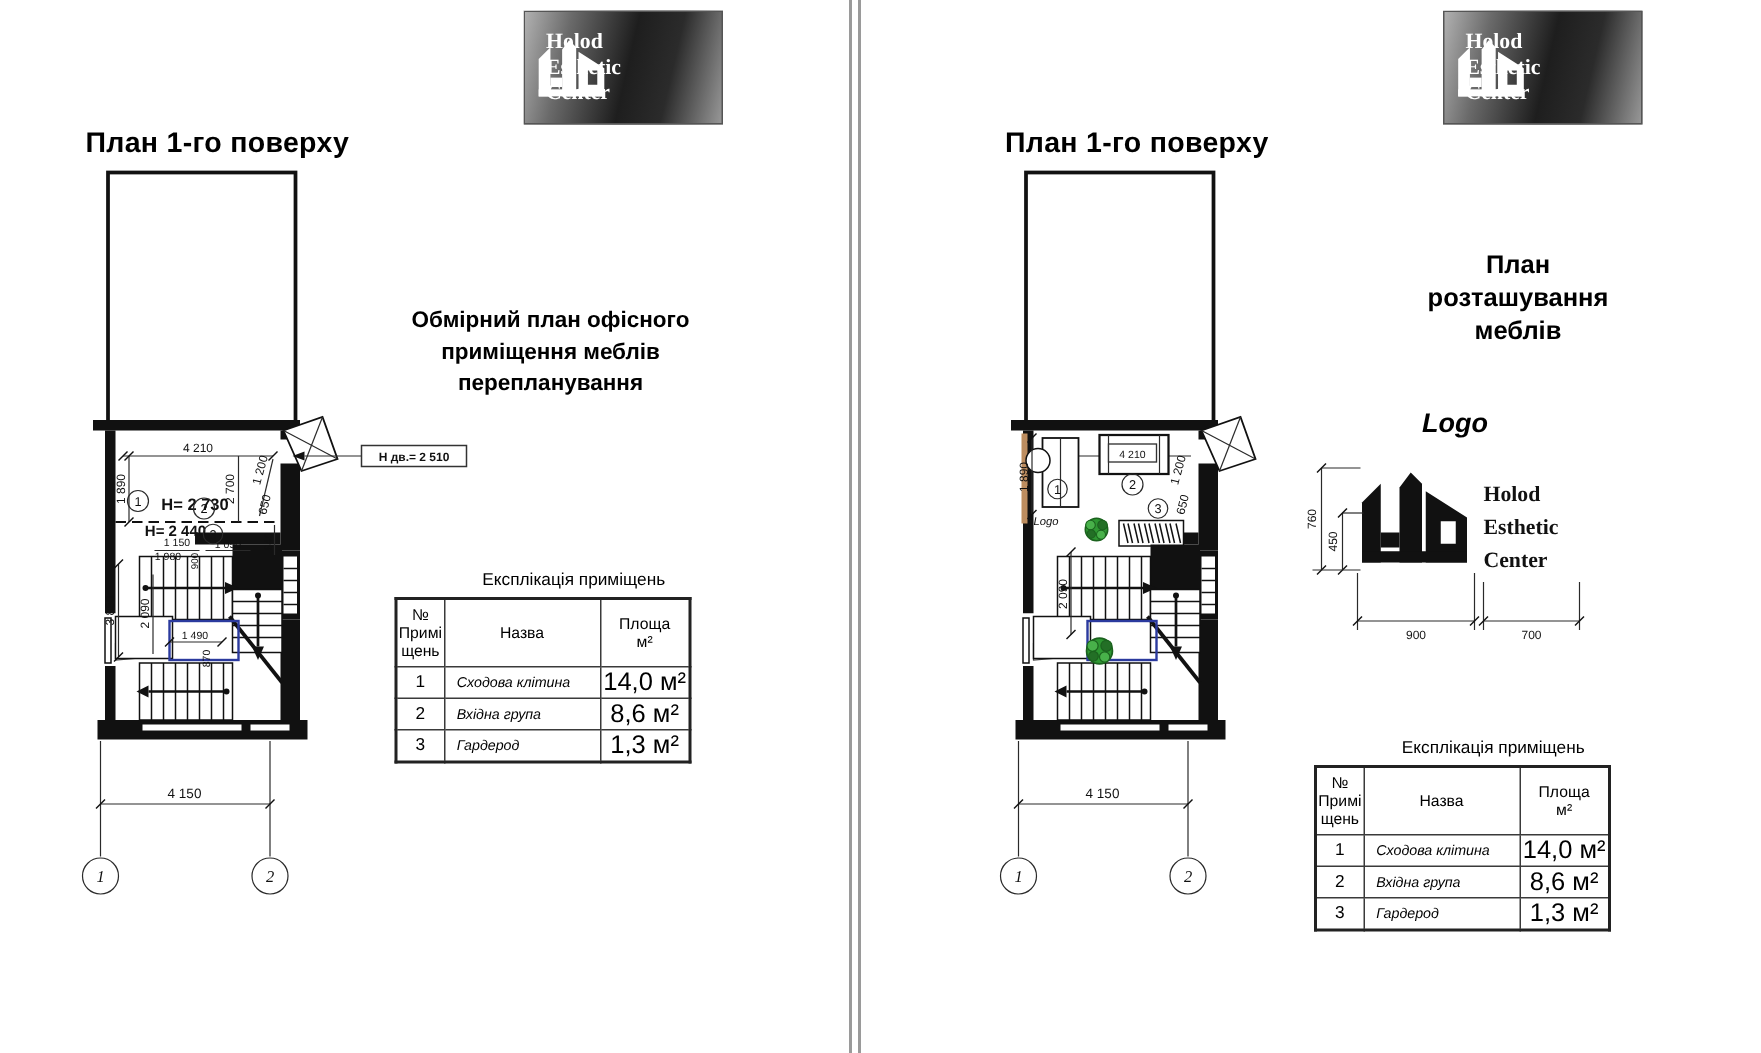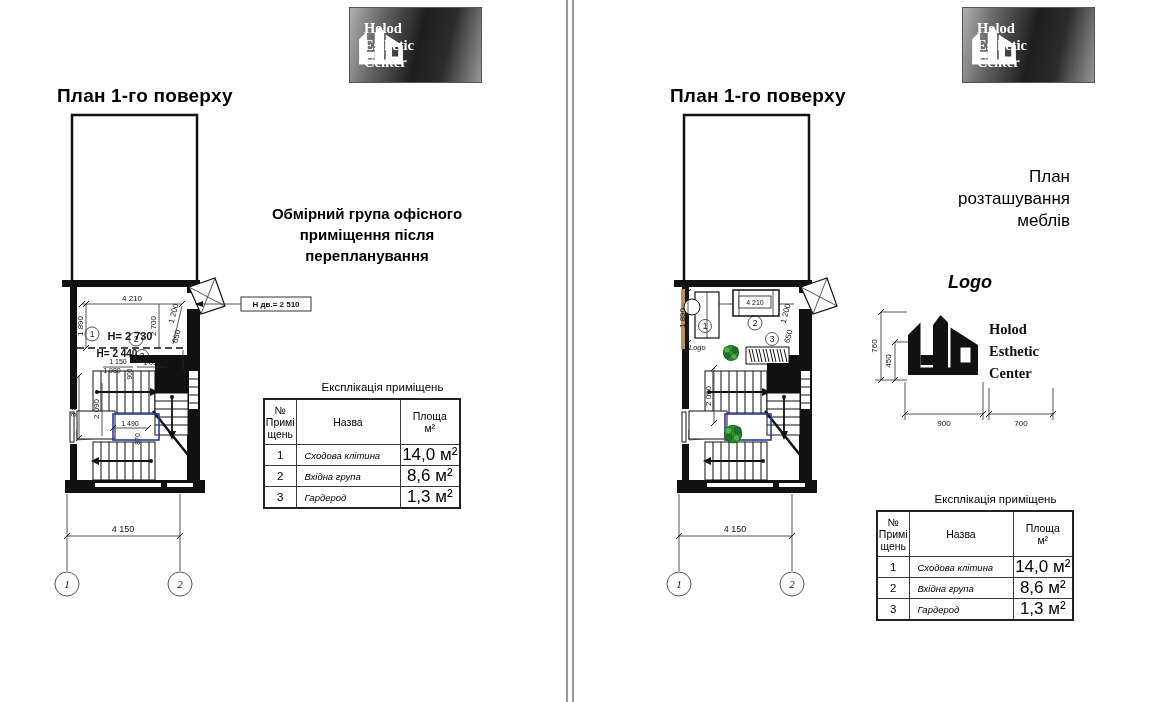--- a/index.html
+++ b/index.html
@@ -14,22 +14,22 @@
   .logo-box { position:absolute; width:133px; height:76px; box-sizing:border-box;
               display:flex; align-items:center; padding:0 7px;
               background:linear-gradient(103deg,#b3b3b3 0%,#6a6a6a 22%,#1e1e1e 52%,#2b2b2b 72%,#9a9a9a 100%);
               box-shadow:inset 0 0 0 1px #555; }
   .logo-glyph { width:50px; height:45px; flex:none; }
   .logo-words { color:#fff; font-family:"Liberation Serif", serif; font-weight:bold;
                 font-size:14.5px; line-height:17px; margin-left:8px; white-space:nowrap; }
 
   .desc { position:absolute; left:261px; top:203px; width:212px; text-align:center;
           font-weight:bold; font-size:15px; line-height:21px; }
-  .subtitle { position:absolute; left:870px; top:166px; width:200px; text-align:right;
-              font-weight:normal; font-size:17px; line-height:22px; }
+  .subtitle { position:absolute; left:912px; top:166px; width:200px; text-align:center;
+              font-weight:bold; font-size:17px; line-height:22px; }
   .logo-caption { position:absolute; left:870px; top:272px; width:200px; text-align:center;
                   font-weight:bold; font-style:italic; font-size:18px; }
 
   .expl { position:absolute; width:239px; }
   .expl-title { text-align:center; font-size:11.5px; margin-bottom:5px; }
   .expl table { border-collapse:collapse; width:196px; table-layout:fixed; border:2px solid #222; }
   .expl th, .expl td { border:1px solid #3a3a3a; padding:0; vertical-align:middle; }
   .expl th { font-weight:normal; font-size:10.5px; height:44px; line-height:12px; text-align:center; }
   .expl td { height:16px; }
   .c-num { width:32px; } .c-name { width:104px; } .c-area { width:60px; }
@@ -73,22 +73,22 @@
       <rect x="4" y="46" width="56" height="6" fill="#fff"></rect>
     </svg>
     <div class="logo-words">
       <div>Holod</div>
       <div>Esthetic</div>
       <div>Center</div>
     </div>
   </div>
 
   <div class="desc">
-    <span style="display:block">Обмірний група офісного</span>
-    <span style="display:block">приміщення після</span>
+    <span style="display:block">Обмірний план офісного</span>
+    <span style="display:block">приміщення меблів</span>
     <span style="display:block">перепланування</span>
   </div>
 
   <svg style="left:55px;top:106px;" width="290" height="500">
     <g>
       <rect x="17" y="9" width="125" height="167" class="room" stroke-width="2.5"></rect>
       <rect x="7" y="174" width="138" height="7" class="w"></rect>
       <rect x="15" y="181" width="7" height="122" class="w"></rect>
       <rect x="15" y="338" width="7" height="36" class="w"></rect>
       <rect x="132" y="181" width="13" height="6" class="w"></rect>

